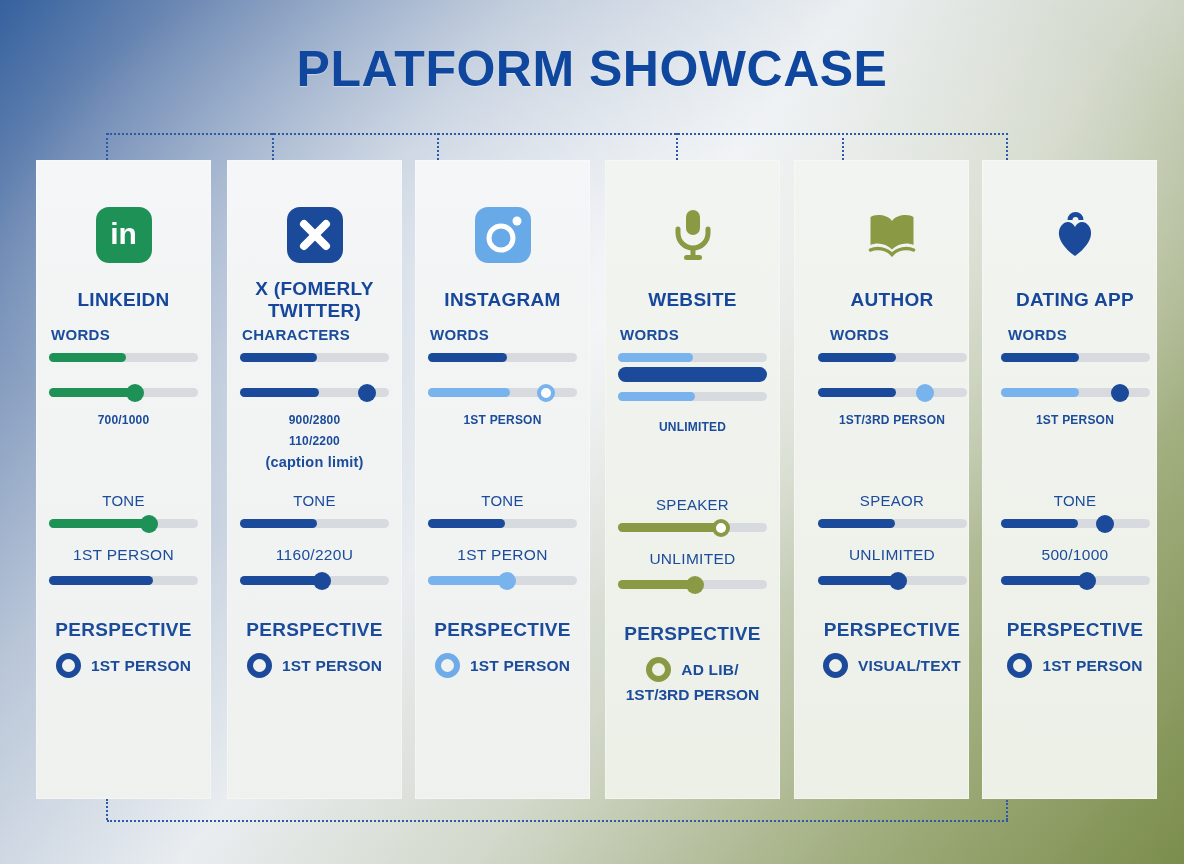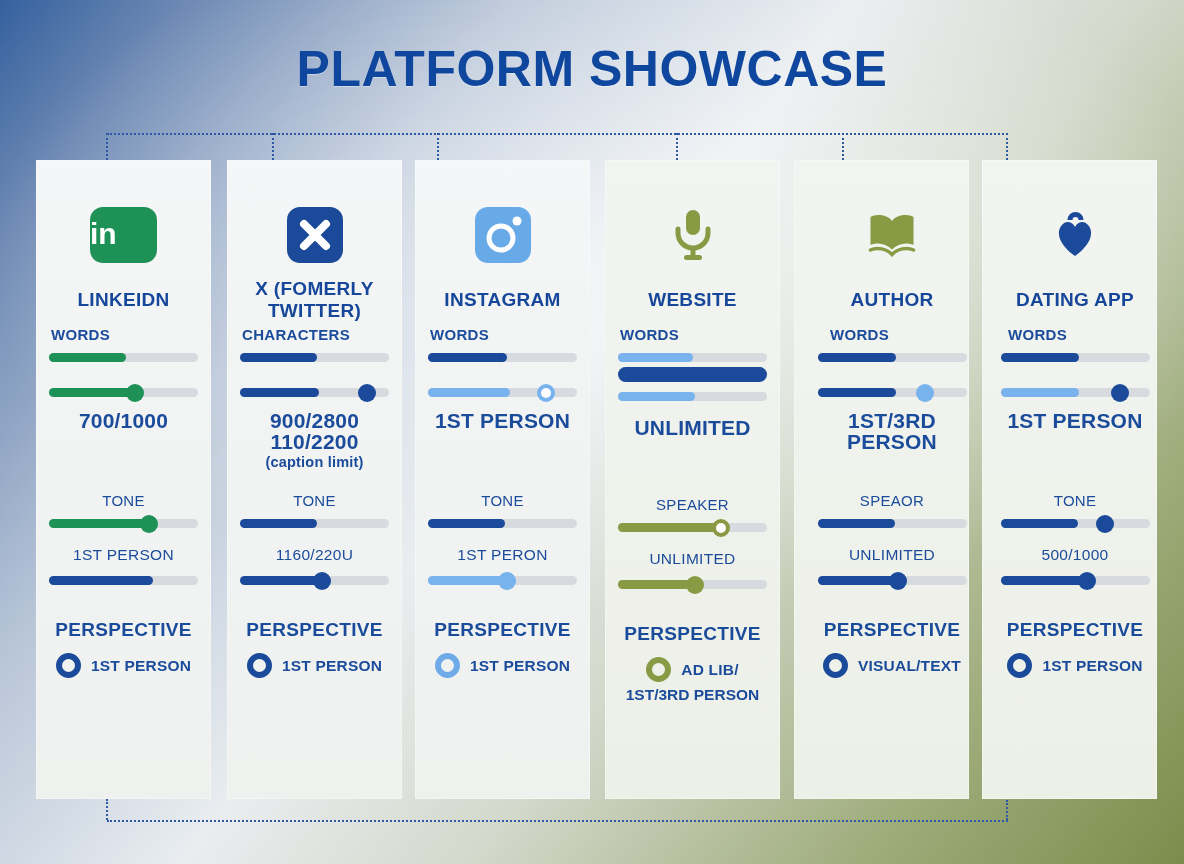--- a/index.html
+++ b/index.html
@@ -24,21 +24,21 @@
   .card{
     position:absolute; top:160px; width:175px; height:639px;
     background:linear-gradient(180deg,#f4f6f7 0%,#eef1ee 100%);
     box-shadow:0 0 0 1px rgba(255,255,255,.35) inset;
     display:flex; flex-direction:column; align-items:center;
     padding:46px 13px 0 13px;
   }
   .card.greenish{ background:linear-gradient(180deg,#f2f4f1 0%,#edf0e7 100%); }
 
   .icon-wrap{ height:58px; display:flex; align-items:center; justify-content:center; }
-  .sq-icon{ width:67px; height:56px; border-radius:13px; display:flex; align-items:center; justify-content:flex-start; }
+  .sq-icon{ width:56px; height:56px; border-radius:13px; display:flex; align-items:center; justify-content:center; }
   .li-text{ color:#fff; font-weight:800; font-size:30px; line-height:1; padding-bottom:3px; }
 
   .card-title{
     margin-top:12px; height:48px; width:160px;
     display:flex; align-items:center; justify-content:center; text-align:center;
     font-size:19px; line-height:22px; font-weight:800; letter-spacing:.3px; color:#17479a;
   }
   .metric-label{ align-self:flex-start; margin-left:2px; margin-top:2px;
     font-size:15px; font-weight:800; color:#1b4b9b; letter-spacing:.3px; }
 
@@ -46,21 +46,21 @@
     background:#d7dbe0; margin-top:10px; }
   .track.slider{ margin-top:26px; }
   .fill{ position:absolute; left:0; top:0; height:100%; border-radius:5px; width:0; }
   .knob{ display:none; position:absolute; top:50%; transform:translateY(-50%);
     width:18px; height:18px; border-radius:50%; }
   .thick-bar{ width:149px; height:15px; border-radius:8px; margin-top:5px; }
   .thin{ margin-top:10px; }
 
   .value-zone{ margin-top:13px; height:82px; display:flex; flex-direction:column;
     align-items:center; text-align:center; }
-  .value-zone span{ font-size:21px; font-weight:800; color:#1b4b9b; line-height:21px; letter-spacing:.2px; }
+  .value-zone span{ font-size:12px; font-weight:800; color:#1b4b9b; line-height:21px; letter-spacing:.2px; }
   .value-zone span.small{ font-size:14.5px; }
 
   .mid-label{ font-size:15px; font-weight:400; color:#1b4b9b; letter-spacing:.3px; text-align:center; }
   .mid-label.second{ margin-top:18px; font-size:15.5px; }
   .mid-track1{ margin-top:10px; }
   .mid-track2{ margin-top:12px; }
 
   .persp-label{ margin-top:34px; font-size:19px; font-weight:700; color:#1b4b9b; letter-spacing:.3px; }
   .persp-row{ margin-top:12px; display:flex; align-items:center; gap:10px; }
   .radio{ width:25px; height:25px; border-radius:50%; border:6px solid #1b4b9b; background:transparent; flex:0 0 auto; }

